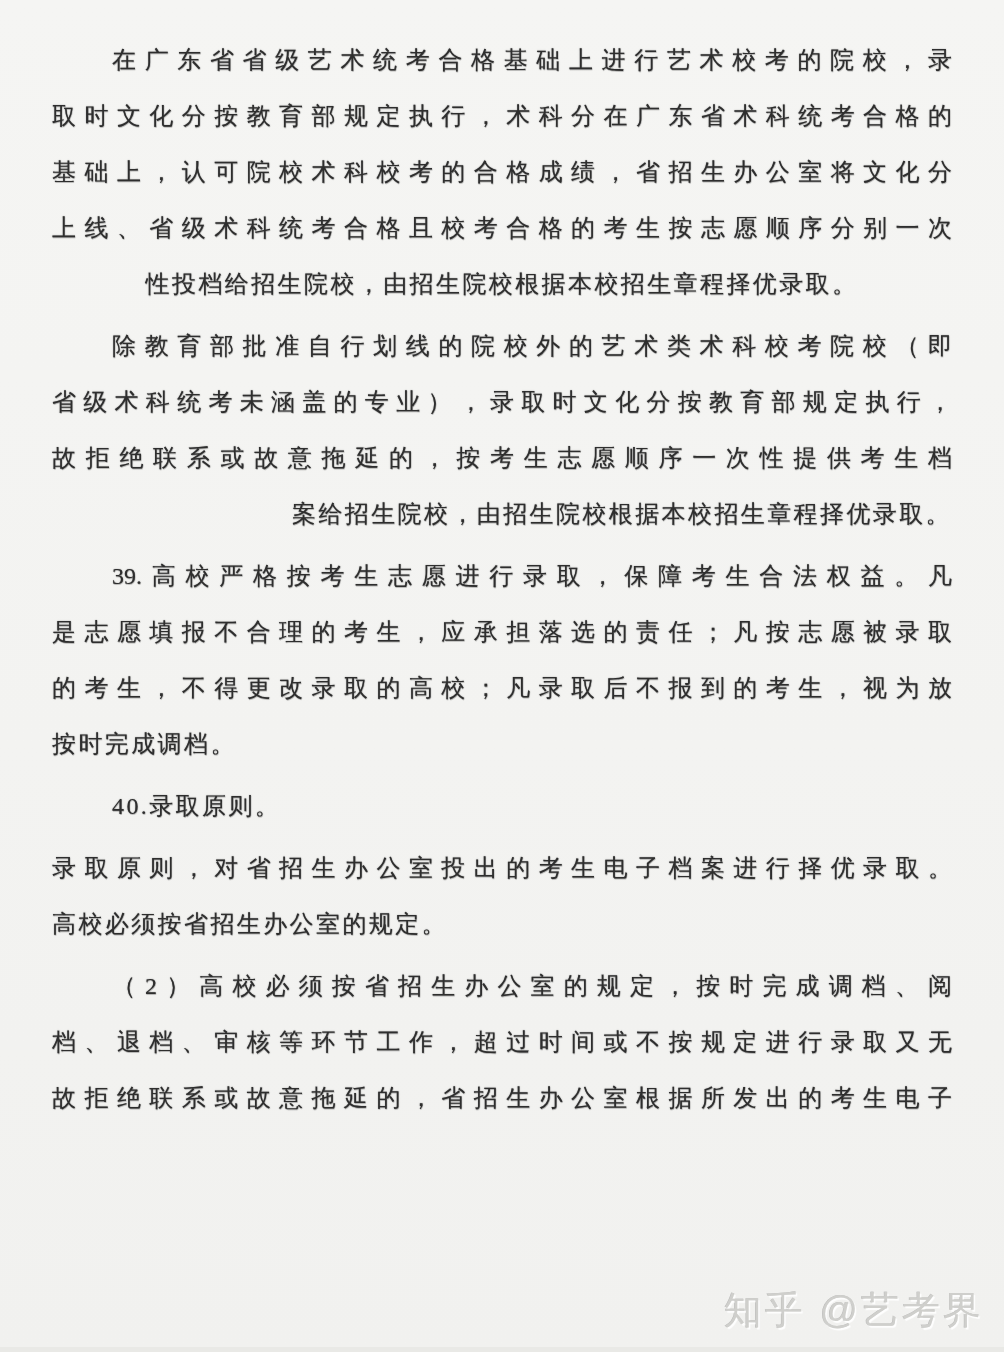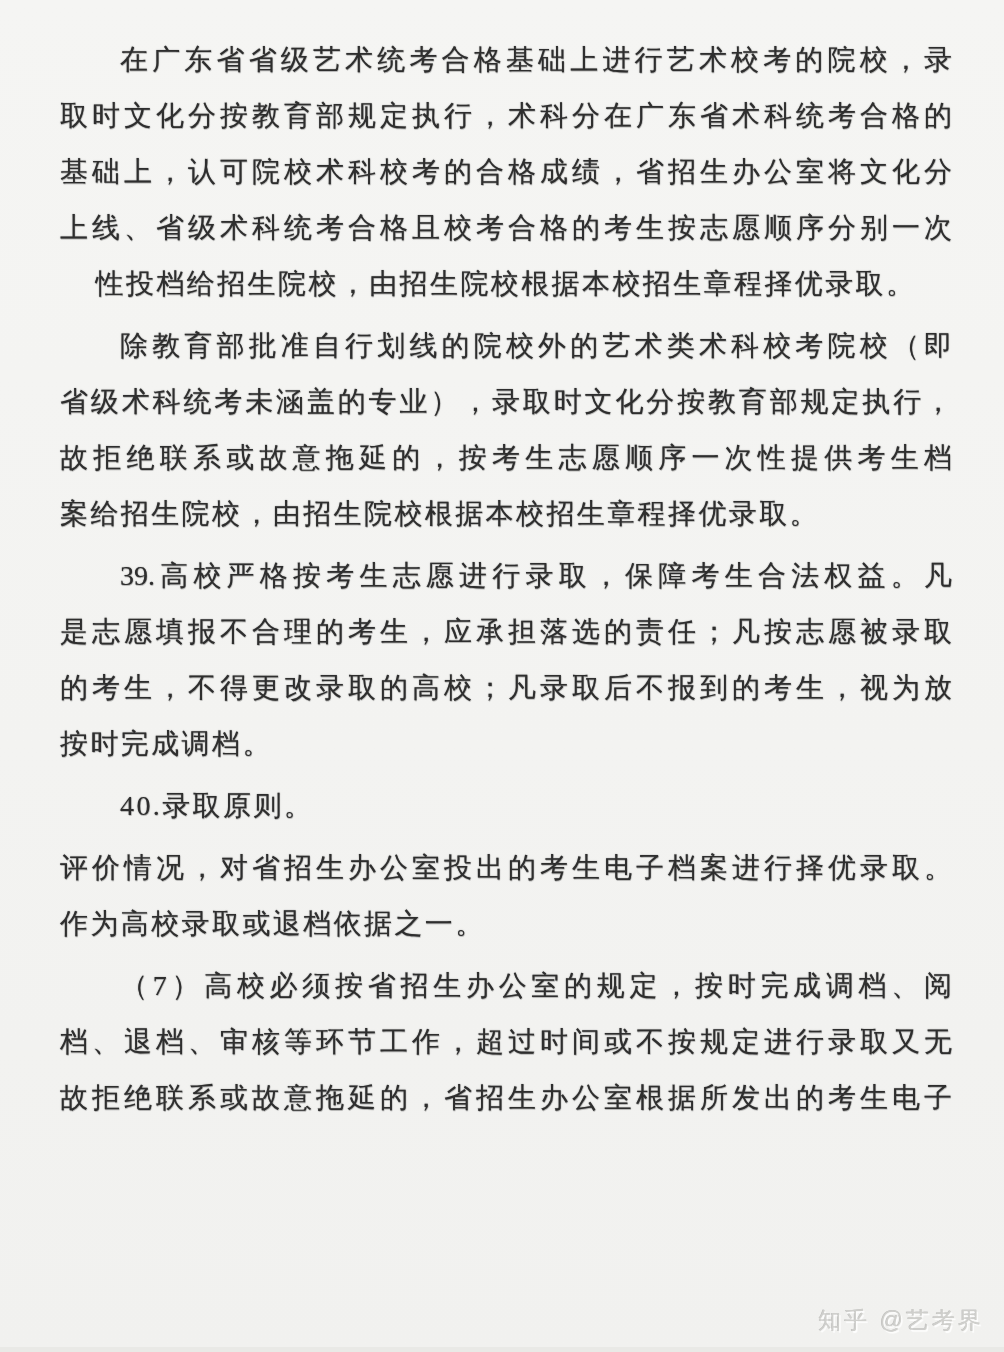--- a/index.html
+++ b/index.html
@@ -18,43 +18,42 @@
     position: absolute;
     inset: 0;
     box-sizing: border-box;
     padding: 32px 52px 0 52px;
     background: linear-gradient(180deg, #f5f5f3 0%, #f3f3f1 55%, #f1f1ef 100%);
   }
   .para {
     margin: 0 0 6px 0;
   }
   .line {
-    font-size: 28px;
+    font-size: 24px;
     line-height: 56px;
     letter-spacing: 2.4px;
     color: #2e2e2e;
     text-shadow: 0 0 1.2px rgba(50, 50, 50, 0.65), 0.5px 0.5px 0 rgba(70, 70, 70, 0.25);
     white-space: nowrap;
-    margin-left: 8px;
   }
   .line.fill {
     letter-spacing: 0;
     white-space: normal;
     text-align: justify;
     text-align-last: justify;
   }
   .line.indent {
     text-indent: 60px;
   }
   .watermark {
     position: absolute;
     right: 20px;
     bottom: 16px;
     font-family: "Liberation Sans", "DejaVu Sans", sans-serif;
-    font-size: 23px;
+    font-size: 38px;
     letter-spacing: 3px;
     color: #cfcfcc;
     text-shadow: 1.5px 1.5px 1px rgba(255, 255, 255, 0.95), -0.5px -0.5px 0 rgba(180, 180, 178, 0.9);
   }
   .bottom-edge {
     position: absolute;
     left: 0;
     right: 0;
     bottom: 0;
     height: 5px;
@@ -70,36 +69,36 @@
         <div class="line fill indent" style="color: rgb(46, 46, 46);">在广东省省级艺术统考合格基础上进行艺术校考的院校，录</div>
         <div class="line fill" style="color: rgb(46, 46, 46);">取时文化分按教育部规定执行，术科分在广东省术科统考合格的</div>
         <div class="line fill" style="color: rgb(46, 46, 46);">基础上，认可院校术科校考的合格成绩，省招生办公室将文化分</div>
         <div class="line fill" style="color: rgb(46, 46, 46);">上线、省级术科统考合格且校考合格的考生按志愿顺序分别一次</div>
         <div class="line" style="color: rgb(46, 46, 46); text-align: center;">性投档给招生院校，由招生院校根据本校招生章程择优录取。</div>
       </div>
       <div class="para">
         <div class="line fill indent" style="color: rgb(46, 46, 46);">除教育部批准自行划线的院校外的艺术类术科校考院校（即</div>
         <div class="line fill" style="color: rgb(46, 46, 46);">省级术科统考未涵盖的专业），录取时文化分按教育部规定执行，</div>
         <div class="line fill" style="color: rgb(46, 46, 46);">故拒绝联系或故意拖延的，按考生志愿顺序一次性提供考生档</div>
-        <div class="line" style="color: rgb(46, 46, 46);">案给招生院校，由招生院校根据本校招生章程择优录取。</div>
+        <div class="line" style="color: rgb(46, 46, 46); text-align: right;">案给招生院校，由招生院校根据本校招生章程择优录取。</div>
       </div>
       <div class="para">
         <div class="line fill indent" style="color: rgb(46, 46, 46);">39.高校严格按考生志愿进行录取，保障考生合法权益。凡</div>
         <div class="line fill" style="color: rgb(46, 46, 46);">是志愿填报不合理的考生，应承担落选的责任；凡按志愿被录取</div>
         <div class="line fill" style="color: rgb(46, 46, 46);">的考生，不得更改录取的高校；凡录取后不报到的考生，视为放</div>
         <div class="line" style="color: rgb(46, 46, 46);">按时完成调档。</div>
       </div>
       <div class="para">
         <div class="line indent" style="color: rgb(46, 46, 46);">40.录取原则。</div>
       </div>
       <div class="para">
-        <div class="line fill" style="color: rgb(46, 46, 46);">评价情况，对省招生办公室投出的考生电子档案进行择优录取。</div>
-        <div class="line" style="color: rgb(46, 46, 46);">作为高校录取或退档依据之一。</div>
+        <div class="line fill" style="color: rgb(46, 46, 46);">录取原则，对省招生办公室投出的考生电子档案进行择优录取。</div>
+        <div class="line" style="color: rgb(46, 46, 46);">高校必须按省招生办公室的规定。</div>
       </div>
       <div class="para">
-        <div class="line fill indent" style="color: rgb(46, 46, 46);">（7）高校必须按省招生办公室的规定，按时完成调档、阅</div>
+        <div class="line fill indent" style="color: rgb(46, 46, 46);">（2）高校必须按省招生办公室的规定，按时完成调档、阅</div>
         <div class="line fill" style="color: rgb(46, 46, 46);">档、退档、审核等环节工作，超过时间或不按规定进行录取又无</div>
         <div class="line fill" style="color: rgb(46, 46, 46);">故拒绝联系或故意拖延的，省招生办公室根据所发出的考生电子</div>
       </div>
     </div>
   <div class="watermark" style="color: rgb(207, 207, 204);">知乎 @艺考界</div>
   <div class="bottom-edge" style="background: rgb(233, 233, 230);"></div>
 </div>
 
 </body></html>

